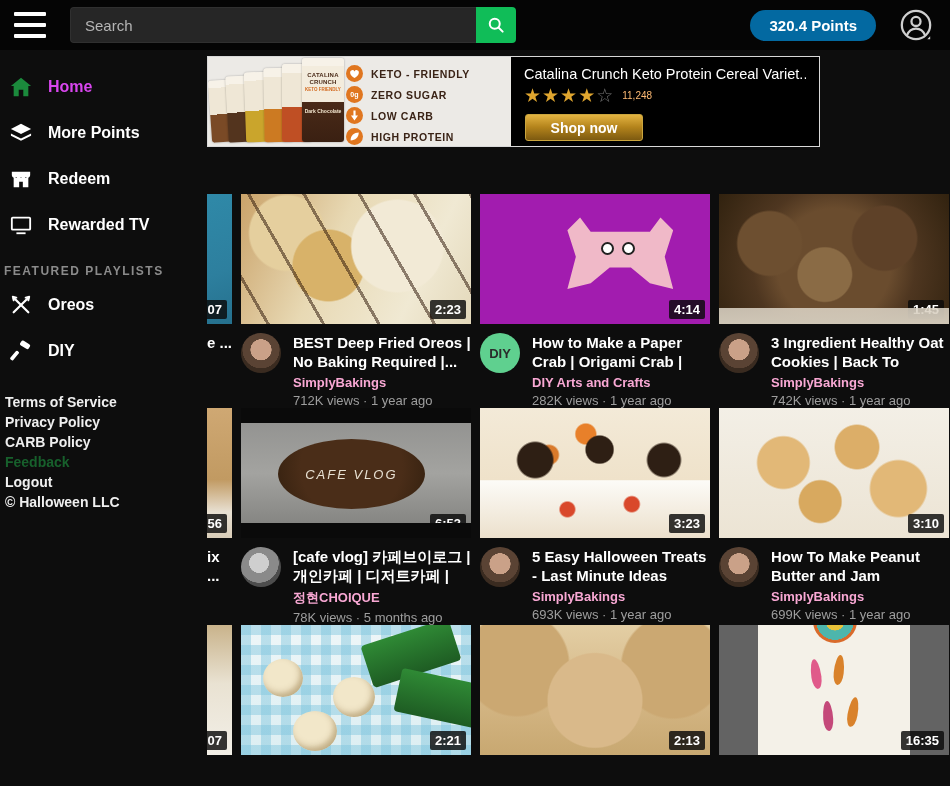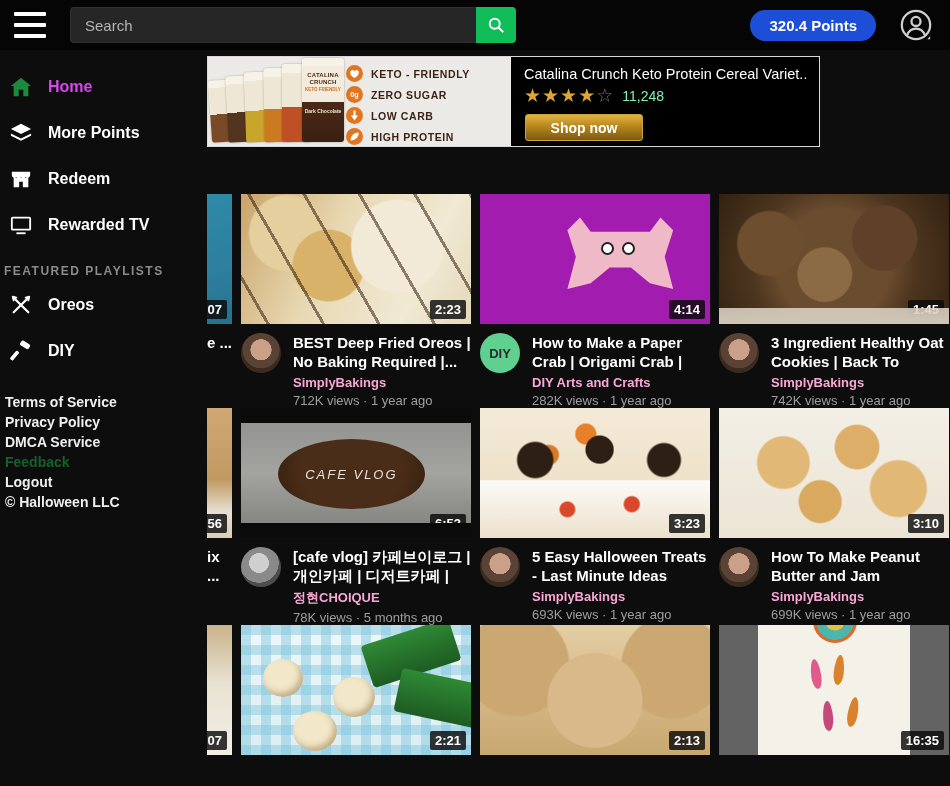--- a/index.html
+++ b/index.html
@@ -10,21 +10,21 @@
   .topbar { height:50px; background:#050505; display:flex; align-items:center; padding:0 12px; }
   .hamburger { width:32px; height:26px; display:flex; flex-direction:column; justify-content:space-between; cursor:pointer; margin-left:2px; }
   .hamburger span { display:block; height:4px; background:#fff; border-radius:1px; }
   .searchwrap { display:flex; margin-left:24px; height:36px; }
   .searchwrap input { width:406px; height:36px; background:#262626; border:1px solid #303030;
     border-right:none; border-radius:4px 0 0 4px; color:#ddd; font-size:15px; padding:0 14px; outline:none; }
   .searchwrap input::placeholder { color:#b5b5b5; }
   .searchbtn { width:40px; height:36px; background:#10bd58; border:none; border-radius:0 4px 4px 0;
     display:flex; align-items:center; justify-content:center; cursor:pointer; }
   .topright { margin-left:auto; display:flex; align-items:center; gap:22px; }
-  .points { background:#1d4ed8; color:#fff; font-weight:bold; font-size:15px;
+  .points { background:#0369a1; color:#fff; font-weight:bold; font-size:15px;
     padding:7px 19px; border-radius:17px; cursor:pointer; }
   .profile { width:36px; height:36px; display:flex; align-items:center; justify-content:center;
     cursor:pointer; margin-right:4px; }
 
   
   .shell { display:flex; height:736px; }
   .sidebar { width:205px; background:#0d0d0d; padding-top:14px; flex:none; }
   .main { width:745px; background:#0d0d0d; padding-left:2px; }
 
   
@@ -59,21 +59,21 @@
     background:linear-gradient(180deg,#f7f2e8 0%,#f7f2e8 10%,#f3ecdd 10%,#f3ecdd 52%,#4a2a18 52%,#3a2012 100%); }
   .bag6 .brand { display:block; text-align:center; margin-top:14px; font-size:6px; font-weight:bold;
     color:#4a2a18; line-height:7px; letter-spacing:.2px; }
   .bag6 .keto { display:block; text-align:center; font-size:4.5px; font-weight:bold; color:#d2691e; margin-top:1px; }
   .bag6 .variant { display:block; text-align:center; margin-top:16px; font-size:5px; font-weight:bold; color:#f5e9d2; }
   .ad-right { flex:1; background:#000; padding:9px 13px; }
   .ad-title { color:#fff; font-size:14.5px; white-space:nowrap; overflow:hidden; width:282px; }
   .starsrow { display:flex; align-items:center; margin-top:4px; }
   .star { font-size:19px; line-height:19px; color:#e0a62f; margin-right:1px; }
   .star.empty { color:#777; }
-  .rating-count { color:#86efac; font-size:14px; margin-left:8px; }
+  .rating-count { color:#fdba74; font-size:10px; margin-left:8px; }
   .shopnow { margin-top:9px; margin-left:1px; width:118px; height:27px;
     background:linear-gradient(180deg,#e3b341 0%,#b4841c 48%,#7d5a10 100%);
     border:1px solid #caa53e; border-radius:3px; color:#fff; font-weight:bold; font-size:14px; cursor:pointer; }
 
   
   .grid { margin-top:47px; }
   .vrow { display:flex; gap:9px; }
   .vrow + .vrow { margin-top:0px; }
   .card { width:230px; }
   .card.partial { width:25px; overflow:hidden; flex:none; }
@@ -257,21 +257,21 @@
           <rect x="11" y="2" width="11" height="6" rx="2" transform="rotate(32 16 5)"></rect>
           <rect x="3" y="11" width="4" height="12" rx="1.5" transform="rotate(40 5 17)"></rect>
         </svg>
       </span>
       <span class="nlabel">DIY</span>
     </div>
 
     <div class="legal">
       <a>Terms of Service</a>
       <a>Privacy Policy</a>
-      <a>DMCA Service</a>
+      <a>CARB Policy</a>
       <a class="green">Feedback</a>
       <a>Logout</a>
       <div class="copyright">© Halloween LLC</div>
     </div>
   </div>
 
   <div class="main">
 
     <div class="ad">
       <div class="ad-left">

